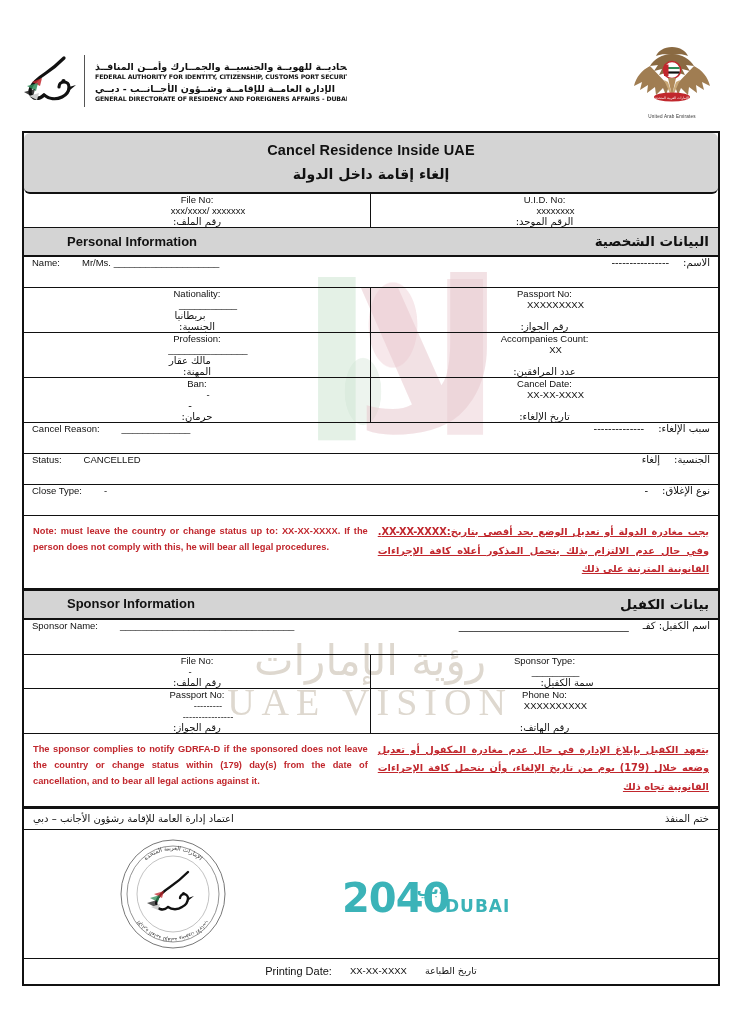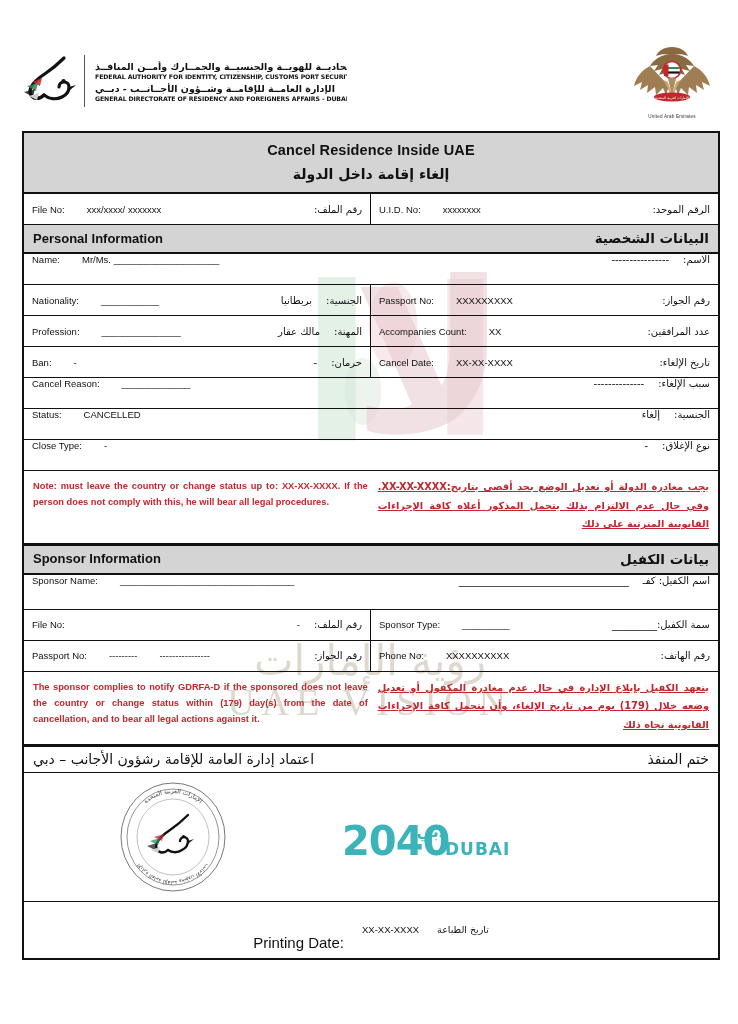--- a/index.html
+++ b/index.html
@@ -73,38 +73,39 @@
   #form{
     position:absolute; left:22px; top:131px; width:694px; z-index:2;
     border:2px solid #111; background:transparent;
   }
   .row{ display:flex; border-bottom:1.5px solid #111; position:relative; }
   .row:last-child{ border-bottom:none; }
 
   .title-band{
     background:#d4d4d4; text-align:center; padding:9px 0 10px;
     border-bottom:2px solid #111;
+    border-radius:6px;
   }
   .title-en{ font-size:14.5px; font-weight:700; letter-spacing:.1px; }
   .title-ar{
     font-family:"DejaVu Sans", sans-serif;
     font-size:14px; font-weight:700; margin-top:8px; direction:rtl;
   }
 
   .section-band{
     background:#d4d4d4; border-bottom:2px solid #111;
     display:flex; align-items:center; justify-content:space-between;
     padding:5px 9px 6px;
   }
-  .section-en{ font-size:13px; font-weight:700; }
+  .section-en{ font-size:13px; font-weight:700;margin-left:34px; }
   .section-ar{
     font-family:"DejaVu Sans", sans-serif; font-size:13.5px; font-weight:700; direction:rtl;
   }
   .half{ width:50%; box-sizing:border-box; display:flex; align-items:center;
-         padding:0 8px; min-height:30px; }
+         padding:0 8px; min-height:30px;flex-direction:column; }
   .half.left-pane{ border-right:1.5px solid #111; }
   .full{ width:100%; box-sizing:border-box; display:flex; align-items:flex-start;
          padding:0 8px; min-height:30px; }
 
   .lbl-en{ font-size:9.5px; color:#111; white-space:nowrap; }
   .val{ font-size:9.5px; color:#111; white-space:nowrap; }
   .lbl-ar{
     font-family:"DejaVu Sans", sans-serif; font-size:10px; color:#111;
     direction:rtl; white-space:nowrap;
   }
@@ -130,33 +131,33 @@
     font-size:9.8px; font-weight:700; line-height:1.9; direction:rtl;
     text-align:justify; box-sizing:border-box;text-decoration:underline;
   }
 
   
   .stamp-head{
     display:flex; justify-content:space-between; align-items:center;
     padding:4px 9px 5px; border-bottom:1.5px solid #111;
   }
   .stamp-head .ar{
-    font-family:"DejaVu Sans", sans-serif; font-size:14px; direction:rtl;
+    font-family:"DejaVu Sans", sans-serif; font-size:10px; direction:rtl;
   }
   .stamp-body{
     height:128px; position:relative; border-bottom:1.5px solid #111;
   }
   #gdrfa-stamp{ position:absolute; left:86px; top:8px; width:126px; height:112px; }
   #dubai2040{ position:absolute; left:318px; top:44px; width:180px; }
 
   .print-row{
     display:flex; justify-content:center; align-items:center;
     padding:6px 0 7px; gap:18px;
   }
-  .print-row .lbl{ font-size:15px;margin-top:26px; }
+  .print-row .lbl{ font-size:11px; }
   .print-row .v{ font-size:9.5px; }
   .print-row .ar{ font-family:"DejaVu Sans", sans-serif; font-size:9.5px; direction:rtl; }
 </style>
 </head>
 <body>
 
 <div id="watermark">
   <div class="wm-falcon"></div>
   <div class="wm-glyph wm-b">ا</div>
   <div class="wm-glyph wm-a">لا</div>

